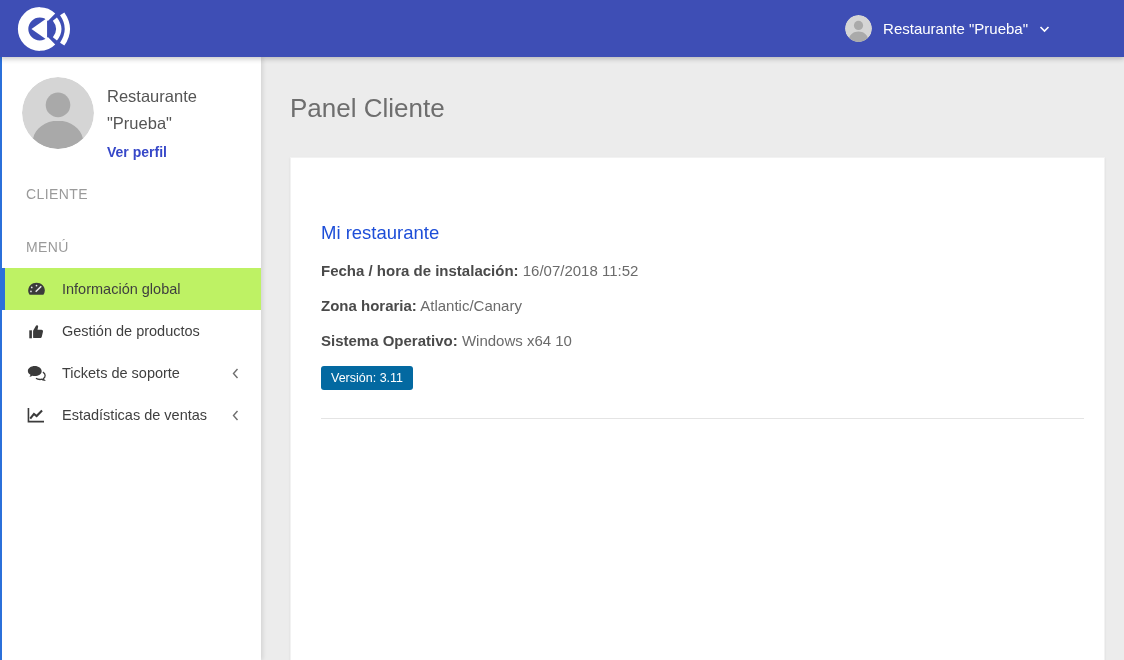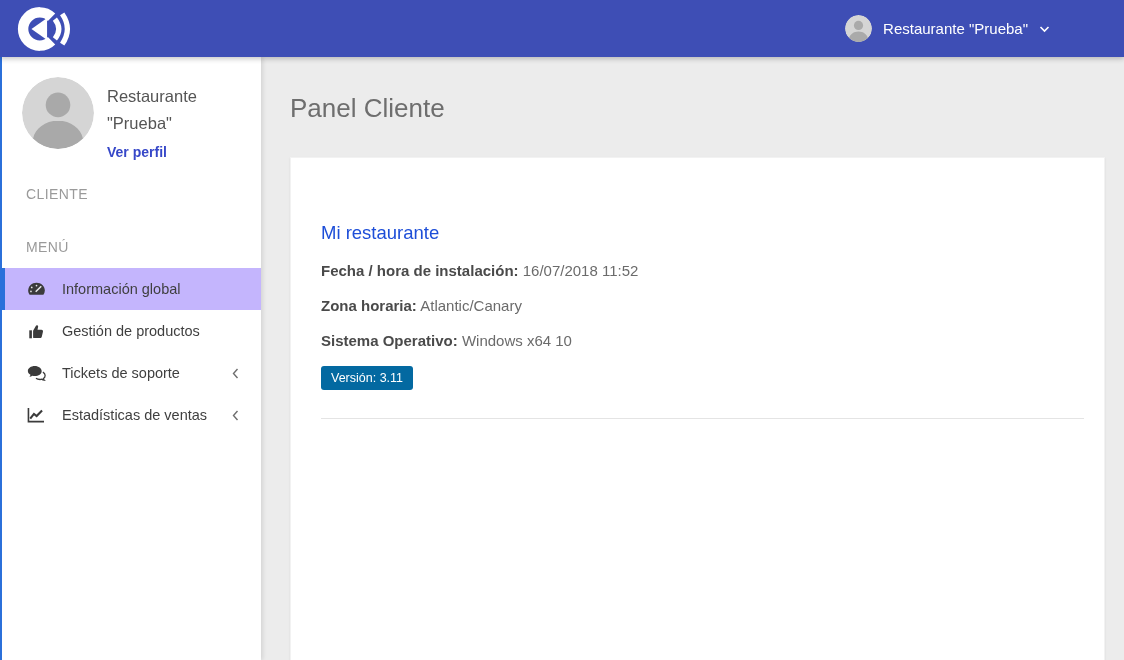--- a/index.html
+++ b/index.html
@@ -32,21 +32,21 @@
   .section-client { margin-top:25px; }
   .section-menu { margin-top:37px; }
   .menu { margin-top:13px; }
   .menu-item {
     position:relative; height:42px; display:flex; align-items:center;
     padding:0 22px 0 24px; cursor:pointer; color:#3f3f3f;
   }
   .menu-item .mi-icon { width:20px; display:flex; justify-content:center; margin-right:16px; }
   .menu-item .mi-label { font-size:14.5px; flex:1; }
   .menu-item .mi-caret { color:#6e6e6e; display:flex; }
-  .menu-item.active { background:#c4b5fd; }
+  .menu-item.active { background:#bef264; }
   .menu-item.active::before {
     content:""; position:absolute; left:-2px; top:0; bottom:0; width:5px; background:#2b70da;
   }
 
   
   .main { position:absolute; top:57px; left:261px; width:863px; height:489px; padding:36px 19px 0 29px; }
   .page-title { font-size:26px; font-weight:normal; color:#6e6e6e; }
   .card {
     margin-top:33px; background:#ffffff; width:815px; height:600px;
     border:1px solid rgba(0,0,0,.05); box-shadow:0 1px 2px rgba(0,0,0,.08);

